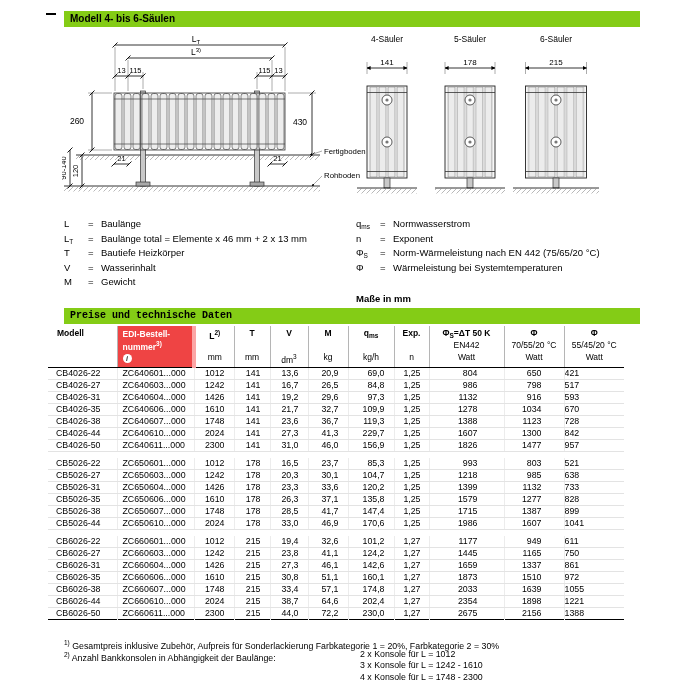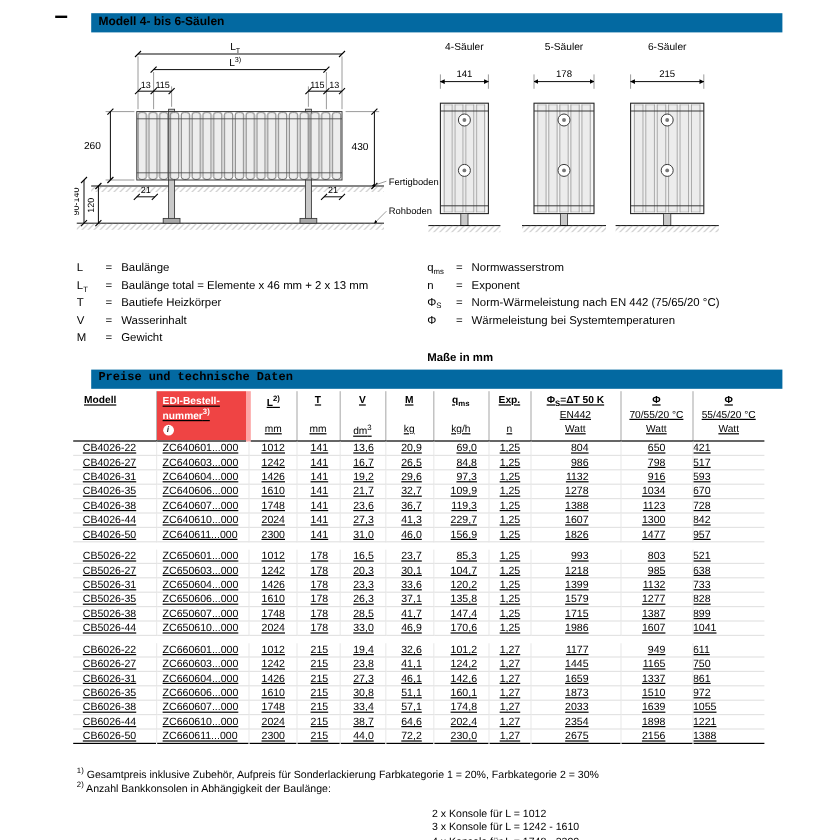--- a/index.html
+++ b/index.html
@@ -1,40 +1,40 @@
 <!DOCTYPE html>
 <html><head>
 <meta charset="utf-8">
 <style>
   html,body{margin:0;padding:0;}
   body{width:700px;height:700px;background:#fff;font-family:"Liberation Sans",sans-serif;color:#000;}
   .page{position:relative;width:700px;height:700px;overflow:hidden;}
   .crop-mark{position:absolute;left:46px;top:13px;width:10px;height:2px;background:#000;}
-  .bar{position:absolute;left:64px;width:576px;height:16px;background:#0369a1;font-size:10px;font-weight:bold;line-height:16px;padding-left:6px;box-sizing:border-box;margin-left:12px;}
+  .bar{position:absolute;left:64px;width:576px;height:16px;background:#84cc16;font-size:10px;font-weight:bold;line-height:16px;padding-left:6px;box-sizing:border-box;}
   #bar-top{top:11px;}
   #bar-table{top:308px;font-family:Liberation Mono, monospace;}
   svg text{font-family:"Liberation Sans",sans-serif;fill:#000;}
   .dim{stroke:#000;stroke-width:0.8;}
   .ext{stroke:#666;stroke-width:0.55;}
   .tick{stroke:#000;stroke-width:0.9;}
   .d{font-size:8.5px;}
   .ds{font-size:7.5px;}
   
   .legend{position:absolute;left:64px;top:218px;width:576px;display:flex;font-size:9.5px;}
   .leg-col{display:flex;flex-direction:column;}
   .leg-left{width:292px;}
   .leg-right{width:284px;}
   .legend-row{display:flex;line-height:11.6px;}
   .legend-row .sym{width:24px;}
   .legend-row .eq{width:13px;}
   .sub{font-size:6.5px;vertical-align:-2px;}
   .sup{font-size:6.5px;vertical-align:4px;}
   .masse{font-weight:bold;margin-top:17px;}
   
-  .tablewrap{position:absolute;left:61px;top:326px;width:576px;text-decoration:underline;}
+  .tablewrap{position:absolute;left:48px;top:326px;width:576px;}
   table{border-collapse:collapse;table-layout:fixed;width:576px;}
   col.w0{width:69px}col.w1{width:77px}col.w2{width:40px}col.w3{width:36px}col.w4{width:38px}
   col.w5{width:40px}col.w6{width:46px}col.w7{width:35px}col.w8{width:75px}col.w9{width:60px}col.w10{width:60px}
   thead th{height:38px;padding:0;vertical-align:top;border-bottom:1px solid #000;border-right:1px solid #b5b5b5;font-size:8.5px;font-weight:bold;text-align:center;}
   thead th:last-child{border-right:none;}
   thead th .h1{height:13px;line-height:14px;}
   thead th .h2,.h3{height:12px;line-height:12px;font-weight:normal;}
   th.th-model{text-align:left;padding-left:9px;}
   th.th-edi{background:#ef4444;color:#fff;text-align:left;padding:3px 0 0 5px;font-size:8.5px;line-height:10px;position:relative;border-right:4px solid #fca5a5;}
   .info-dot{position:absolute;left:5px;bottom:4px;width:9px;height:9px;border-radius:50%;background:#fff;color:#303030;font-size:7px;font-weight:bold;line-height:9px;text-align:center;font-style:italic;}
@@ -46,21 +46,21 @@
   td.c1{text-align:left;padding-left:5px;}
   td.c2,td.c3,td.c4,td.c5,td.c6{text-align:right;padding-right:9px;}
   td.c7{text-align:right;padding-right:8px;}
   td.c8{text-align:right;padding-right:26px;}
   td.c9{text-align:right;padding-right:22px;}
   td.c10{padding-right:20px;}
   tr.gap td{height:6px;border-bottom:none;border-right:none;}
   
   .footnotes{position:absolute;left:64px;top:637px;width:576px;font-size:8.8px;}
   .fn-line{position:relative;height:11.5px;line-height:11.5px;}
-  .kon{position:absolute;left:296px;top:0;margin-top:24px;}
+  .kon{position:absolute;left:296px;top:0;}
 </style>
 </head>
 <body>
 
 <div class="page">
   <div class="crop-mark"></div>
 
   <div id="bar-top" class="bar">Modell 4- bis 6-Säulen</div>
 
   <svg width="580" height="178" viewBox="0 0 580 178" style="position:absolute;left:62px;top:28px;">

